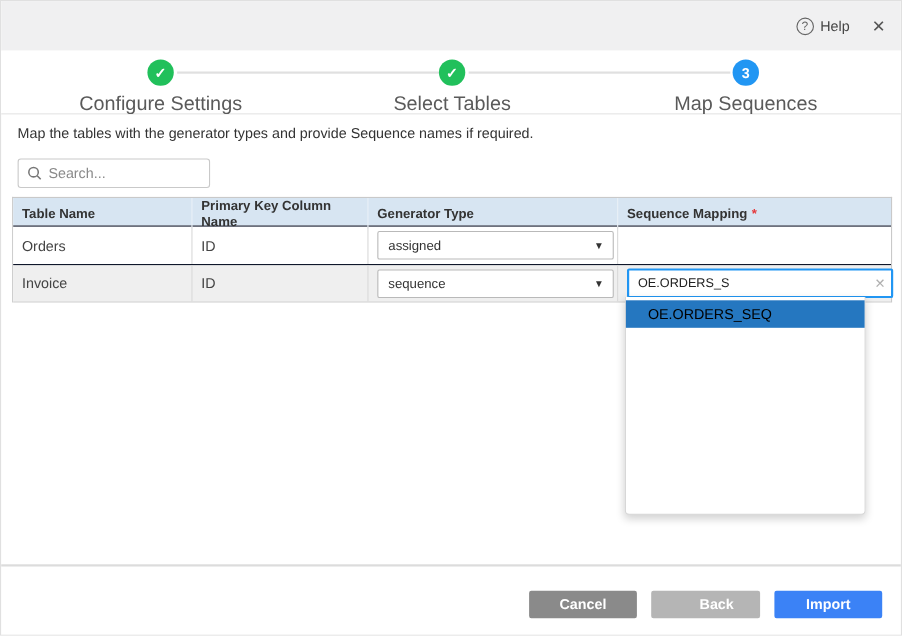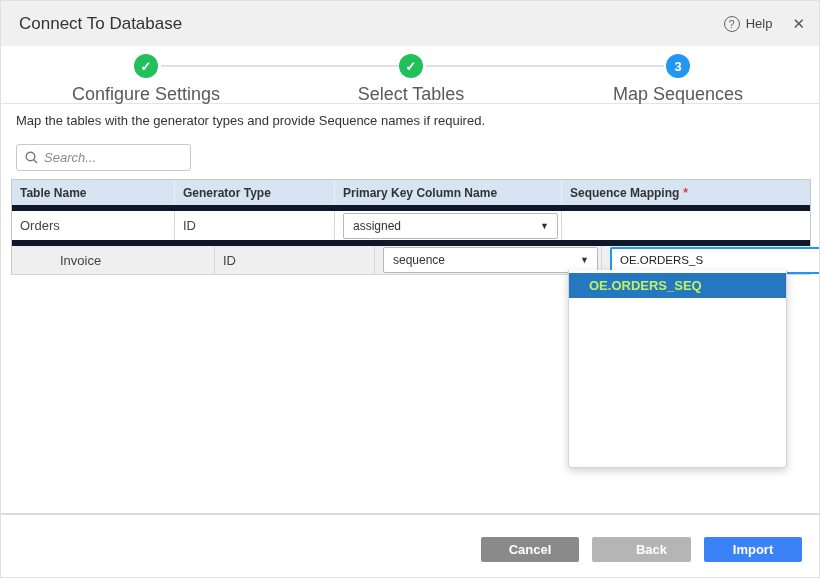--- a/index.html
+++ b/index.html
@@ -24,65 +24,64 @@
   .step-done { background:#21c05b; font-size:13px; font-weight:bold; }
   .step-active { background:#2196f3; font-size:13px; font-weight:bold; }
   .c1 { left:133px; } .c2 { left:398px; } .c3 { left:665px; }
   .step-label { position:absolute; top:38px; width:200px; text-align:center; font-size:18px; color:#5a5a5a; }
   .l1 { left:45px; } .l2 { left:310px; } .l3 { left:577px; }
 
   
   .instruction { position:absolute; left:15px; top:112px; font-size:13px; color:#333; }
   .searchbox { position:absolute; left:15px; top:143px; width:175px; height:27px; border:1px solid #c9c9c9; border-radius:3px; background:#fff; display:flex; align-items:center; padding:0 8px; }
   .searchbox svg { flex:0 0 auto; }
-  .searchbox input { border:none; outline:none; width:100%; margin-left:6px; font-size:13px; color:#333; font-family:"Liberation Sans", sans-serif; background:transparent;font-style:italic; }
+  .searchbox input { border:none; outline:none; width:100%; margin-left:6px; font-size:13px; color:#333; font-family:"Liberation Sans", sans-serif; background:transparent; }
   .searchbox input::placeholder { color:#8a8a8a; }
 
   
   .table { position:absolute; left:10px; top:178px; width:800px; border:1px solid #c9c9c9; border-bottom:none; }
   .trow { display:grid; grid-template-columns:163px 160px 227px 250px; }
   .thead { height:25px; background:#d7e5f2; }
   .thead .cell { border-right:1px solid #e9f0f7; font-weight:bold; font-size:12px; color:#333; display:flex; align-items:center; padding-left:8px; }
   .thead .cell:last-child { border-right:none; }
-  .tbody-row { height:35px; border-top:6px solid #0f172a; }
+  .tbody-row { height:35px; border-top:1px solid #0f172a; }
   .tbody-row .cell { border-right:1px solid #d9d9d9; font-size:13px; color:#444; display:flex; align-items:center; padding-left:8px; }
   .tbody-row .cell:last-child { border-right:none; }
   .row-even { background:#fff; }
-  .row-odd { background:#efefef;padding-left:40px; }
+  .row-odd { background:#efefef; }
   .tbl-bottom { border-bottom:1px solid #d6d6d6; }
   .req { color:#e5383b; margin-left:4px; font-weight:bold; }
 
   
   .fselect { position:relative; width:215px; height:26px; background:#fff; border:1px solid #b9b9b9; border-radius:2px; font-size:12px; color:#333; display:flex; align-items:center; padding:0 22px 0 9px; cursor:pointer; }
   .fselect .caret { position:absolute; right:8px; top:50%; transform:translateY(-50%); font-size:9px; color:#333; }
 
   
   .seq-wrap { position:relative; width:268px; height:27px; }
   .seq-input { width:100%; height:100%; border:2px solid #2196f3; border-radius:2px; padding:0 24px 0 8px; font-size:11.5px; color:#222; outline:none; font-family:"Liberation Sans", sans-serif; background:#fff; }
   .clear-x { position:absolute; right:7px; top:50%; transform:translateY(-50%); color:#b0b0b0; font-size:12px; cursor:pointer; }
 
   
   .suggest { position:absolute; left:567px; top:269px; width:219px; height:198px; background:#fff; border:1px solid #d4d4d4; border-top:none; border-radius:0 0 4px 4px; box-shadow:0 3px 8px rgba(0,0,0,0.18); padding-top:3px; z-index:5; }
   .suggest-item { height:25px; line-height:25px; padding-left:20px; font-size:13px; cursor:pointer; }
-  .suggest-item.selected { background:#2577c0; color:#bef264; font-weight:bold; }
+  .suggest-item.selected { background:#2577c0; color:#000000; font-weight:normal; }
 
   
   .footer-divider { position:absolute; left:0; top:512px; width:100%; height:2px; background:#dcdcdc; }
   .btn { position:absolute; top:536px; height:25px; border:none; border-radius:2px; color:#fff; font-size:13px; font-weight:bold; font-family:"Liberation Sans", sans-serif; cursor:pointer; }
   .btn-cancel { left:480px; width:98px; background:#8a8a8a; }
   .btn-back { left:591px; width:99px; background:#b5b5b5;padding-left:20px; }
   .btn-import { left:703px; width:98px; background:#3b82f6; }
 </style>
 </head>
 <body>
 
 <div class="app">
 
   <div class="titlebar">
-    <div class="title">Connect To Database</div>
     <div class="titlebar-right">
       <div class="help-group">
         <span class="help-circle">?</span>
         <span class="help-text">Help</span>
       </div>
       <span class="close-x">✕</span>
     </div>
   </div>
 
   <div class="stepper">
@@ -108,22 +107,22 @@
     <svg width="13" height="13" viewBox="0 0 13 13">
       <circle cx="5.5" cy="5.5" r="4.3" fill="none" stroke="#777" stroke-width="1.4"></circle>
       <line x1="8.8" y1="8.8" x2="12" y2="12" stroke="#777" stroke-width="1.4"></line>
     </svg>
     <input type="text" placeholder="Search..." style="">
   </div>
 
   <div class="table">
     <div class="trow thead">
       <div class="cell">Table Name</div>
+      <div class="cell">Primary Key Column Name</div>
       <div class="cell">Generator Type</div>
-      <div class="cell">Primary Key Column Name</div>
       <div class="cell">
         <span>Sequence Mapping</span>
         <span class="req">*</span>
       </div>
     </div>
 
     <div class="trow tbody-row row-even">
       <div class="cell">Orders</div>
       <div class="cell">ID</div>
       <div class="cell">

